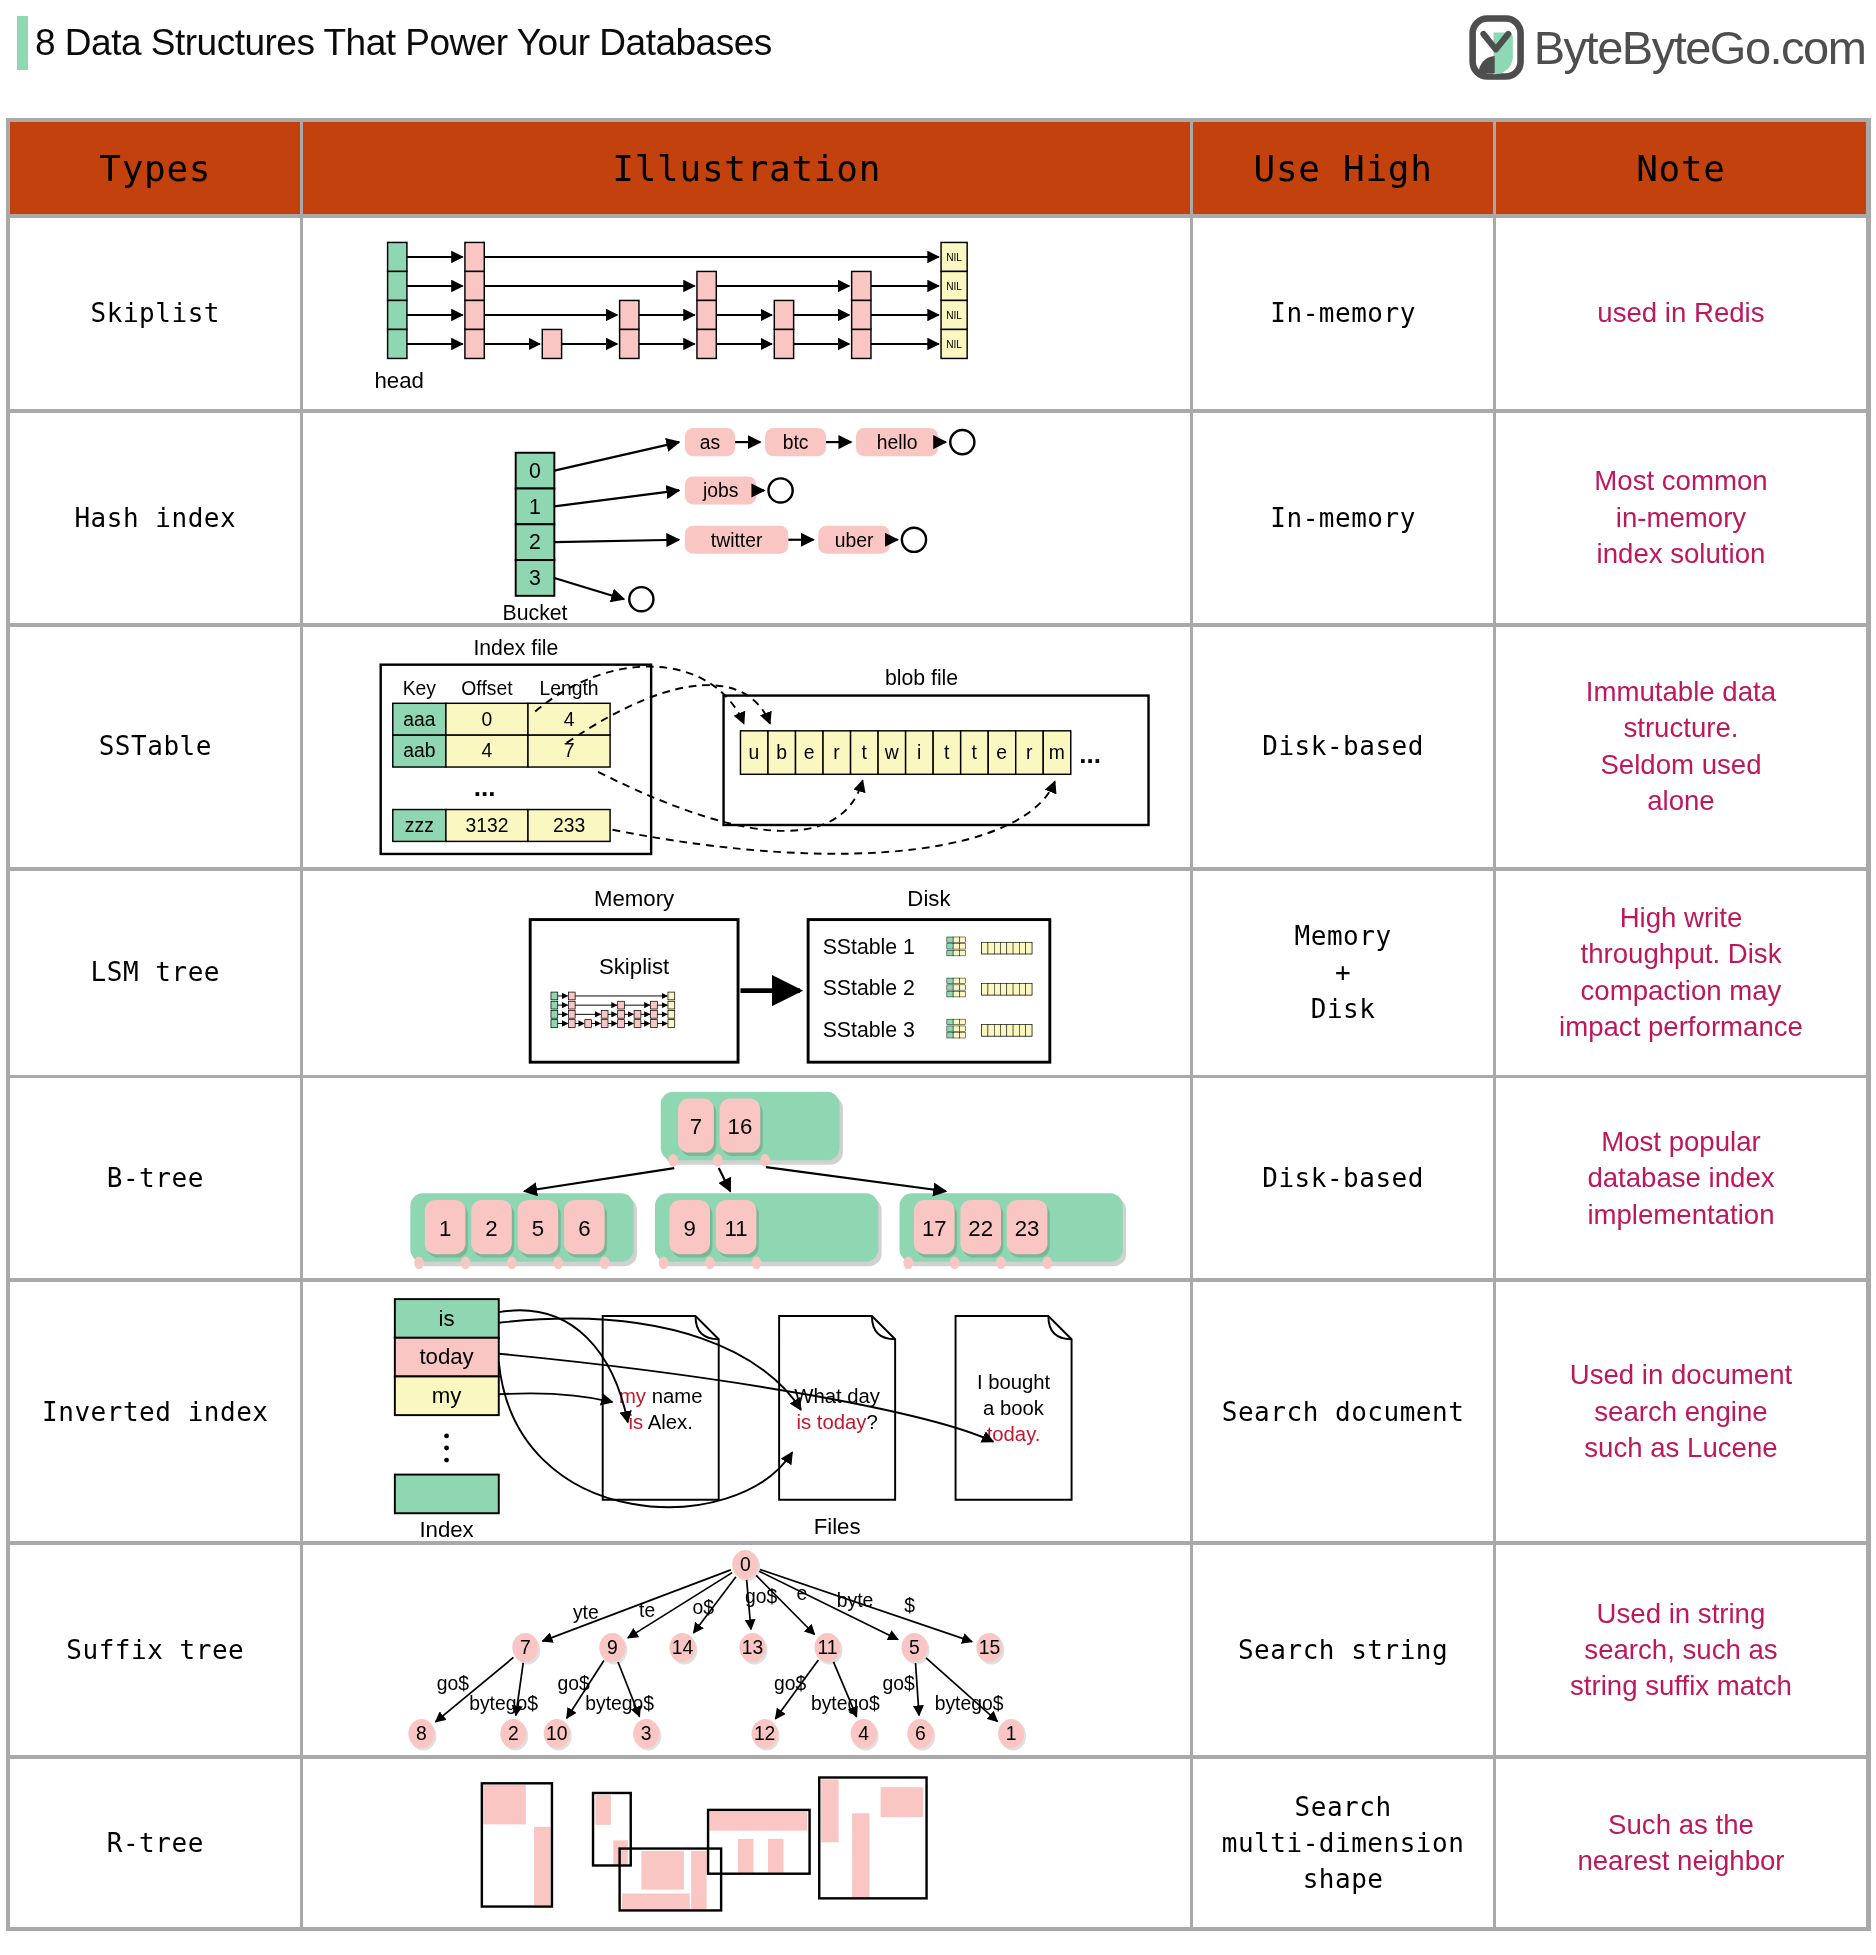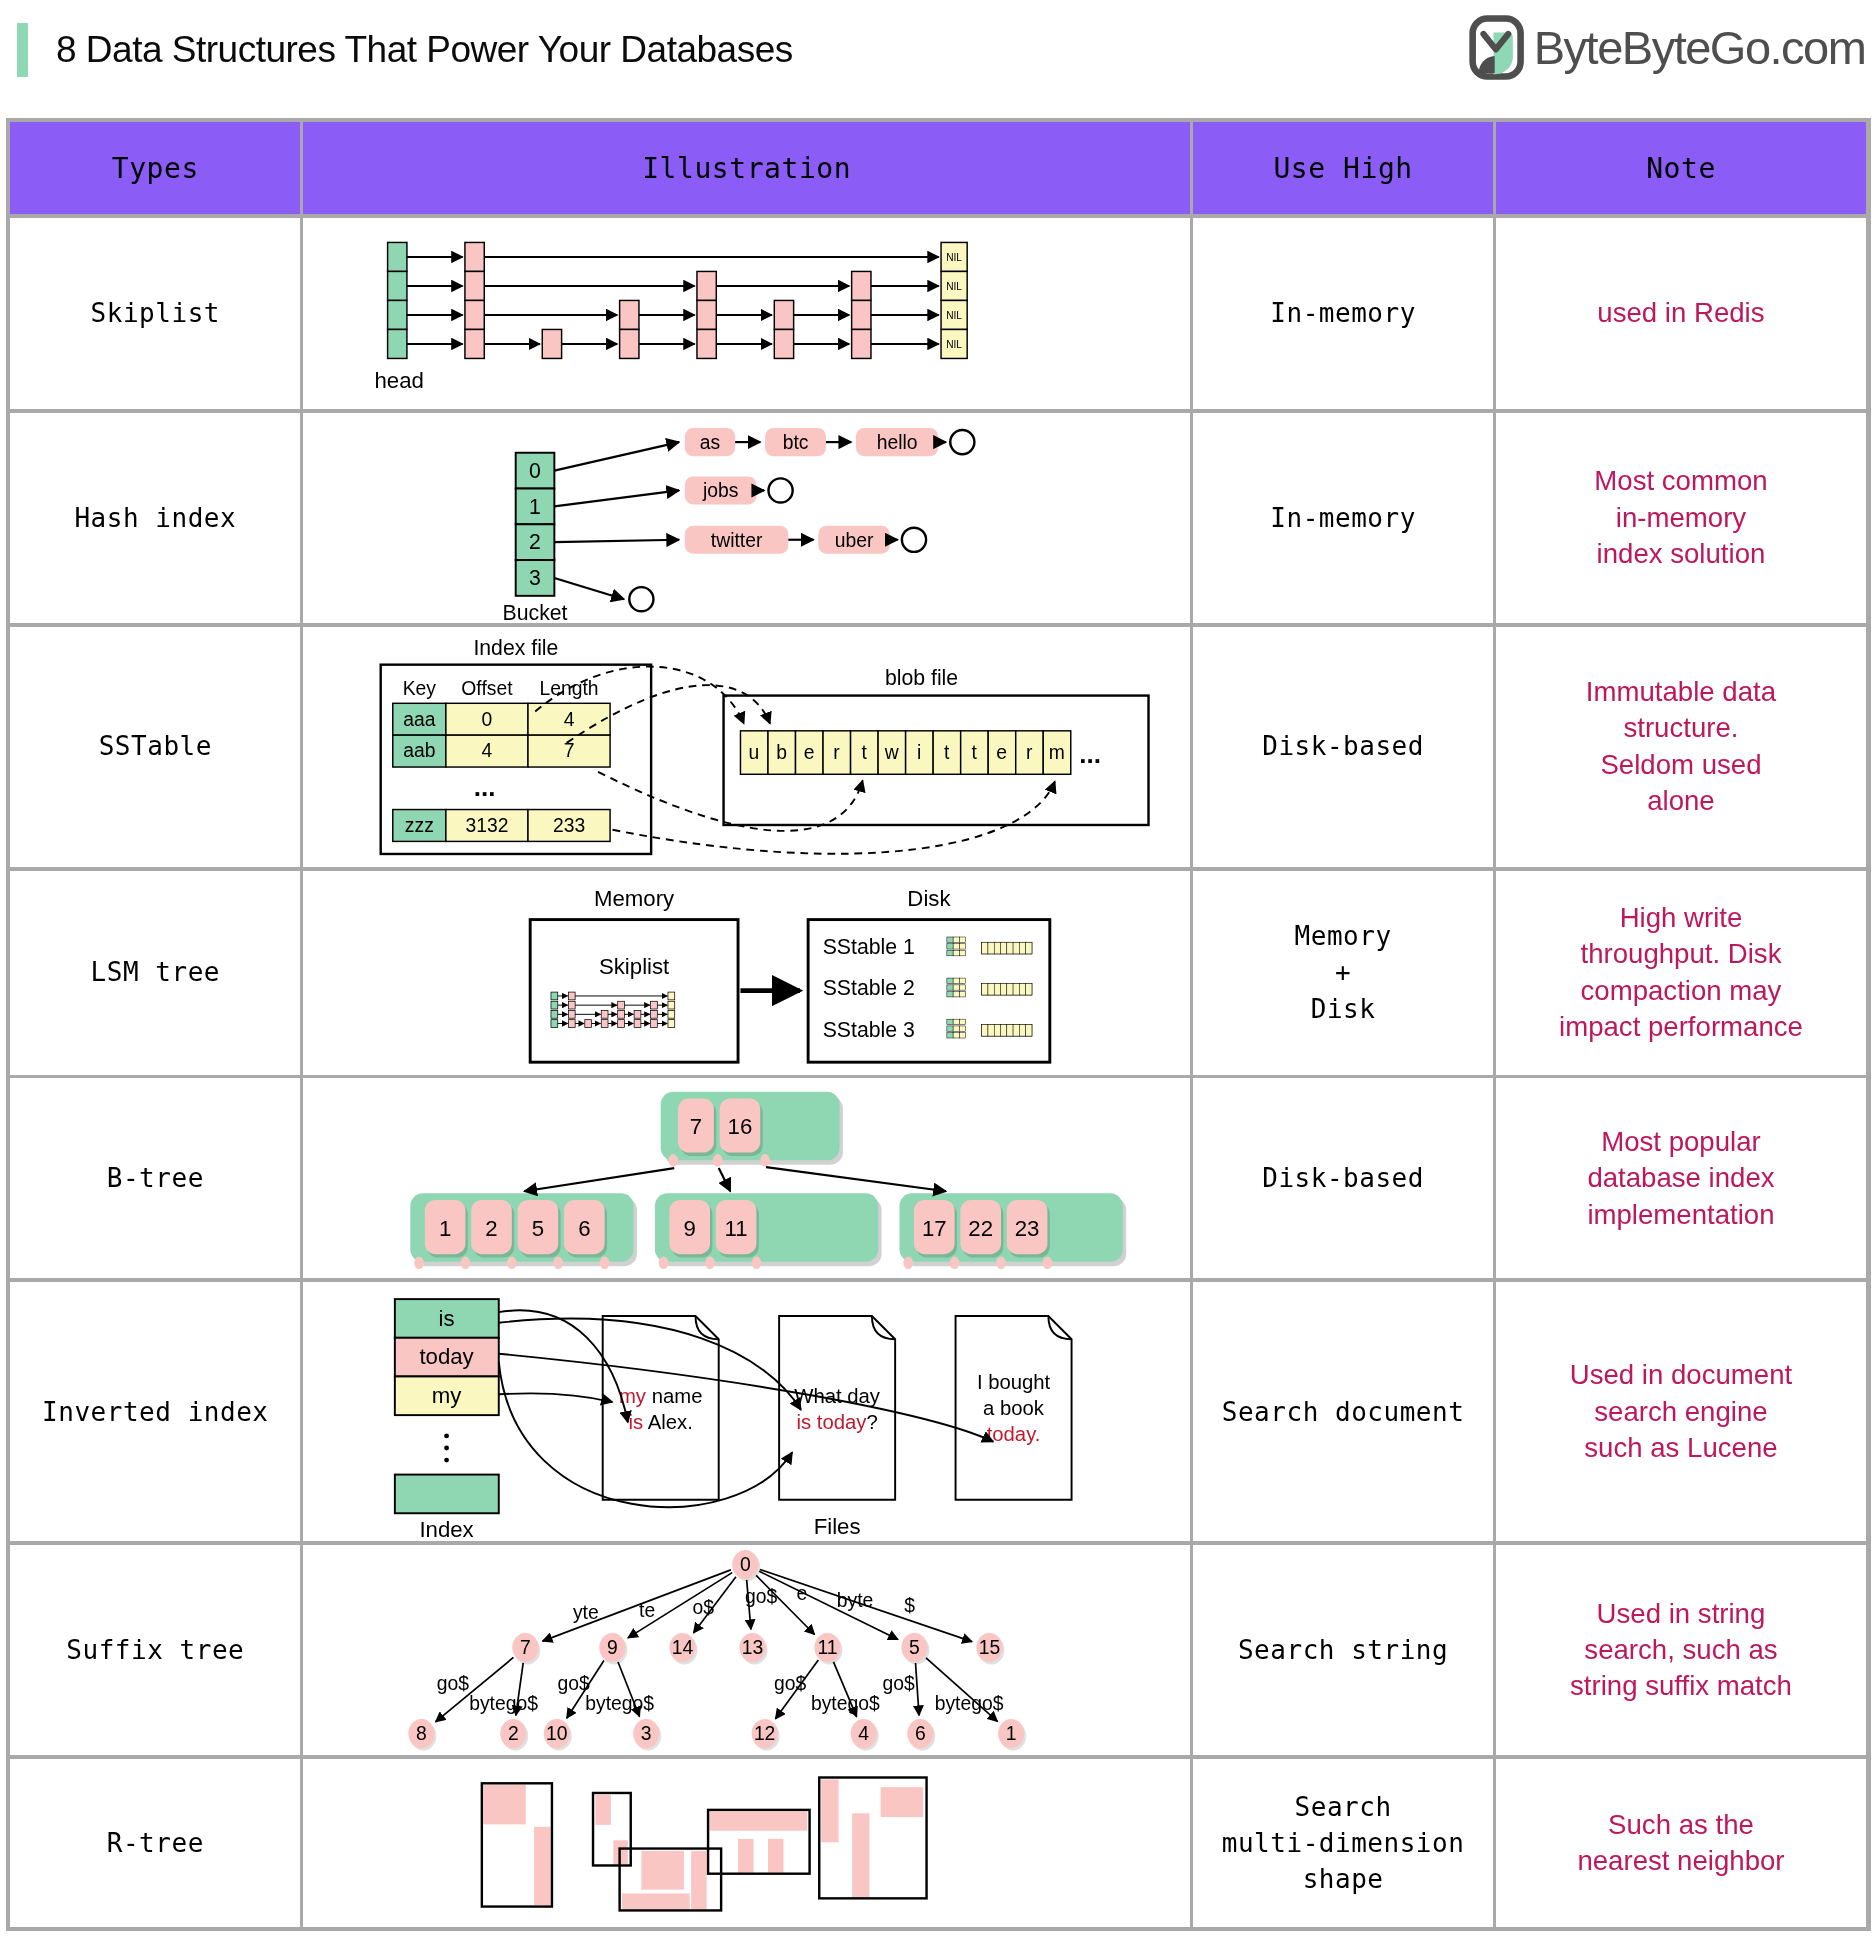--- a/index.html
+++ b/index.html
@@ -1,29 +1,29 @@
 <!DOCTYPE html>
 <html style="font-size:7.7px"><head>
 <meta charset="utf-8">
 <style>
   html,body{margin:0;padding:0;background:#fff;}
   body{width:1877px;font-family:"Liberation Sans",sans-serif;-webkit-font-smoothing:antialiased;}
   .page-header{display:flex;justify-content:space-between;align-items:flex-start;padding:12.6px 11.6px 0 17.4px;height:97px;box-sizing:border-box;}
-  .title-wrap{display:flex;align-items:center;gap:28px;margin-top:10px;}
+  .title-wrap{display:flex;align-items:center;gap:7px;margin-top:3px;}
   .accent-bar{width:10.6px;height:54px;flex:0 0 10.6px;}
   h1{font-size:37px;font-weight:500;margin:0;color:#0b0b0b;letter-spacing:-0.5px;}
   .logo{display:flex;align-items:center;gap:7.7px;margin-top:1.9px;}
   .logo-mark{width:58px;height:67px;}
   .logo-text{font-size:47px;font-weight:400;color:#4e4e4e;letter-spacing:-1.5px;}
   .tbl{margin:21px 6.3px 0 6.3px;background:#a9a9a9;border:4.4px solid #a9a9a9;display:grid;
        grid-template-columns:290px 887px 300px 370px;
        grid-template-rows:92px 191px 210px 240px 204px 200px 259px 210px 168px;
        column-gap:2.9px;row-gap:3.9px;}
   .cell{background:#fff;display:flex;align-items:center;justify-content:center;text-align:center;overflow:hidden;}
-  .hdr{background:#8b5cf6;font-family:"DejaVu Sans Mono",monospace;font-size:28px;color:#000;letter-spacing:0.02em;}
+  .hdr{background:#c2410c;font-family:"DejaVu Sans Mono",monospace;font-size:36px;color:#000;letter-spacing:0.02em;}
   .type,.usecase{font-family:"DejaVu Sans Mono",monospace;font-size:26px;color:#000;white-space:pre-line;line-height:1.4;letter-spacing:0.02em;}
   .note{font-size:27.6px;color:#be185d;line-height:1.32;white-space:pre-line;}
   .illus{padding:0;}
   .illus svg{width:100%;height:100%;display:block;}
 </style>
 </head>
 <body>
 
 <header class="page-header">
   <div class="title-wrap">

